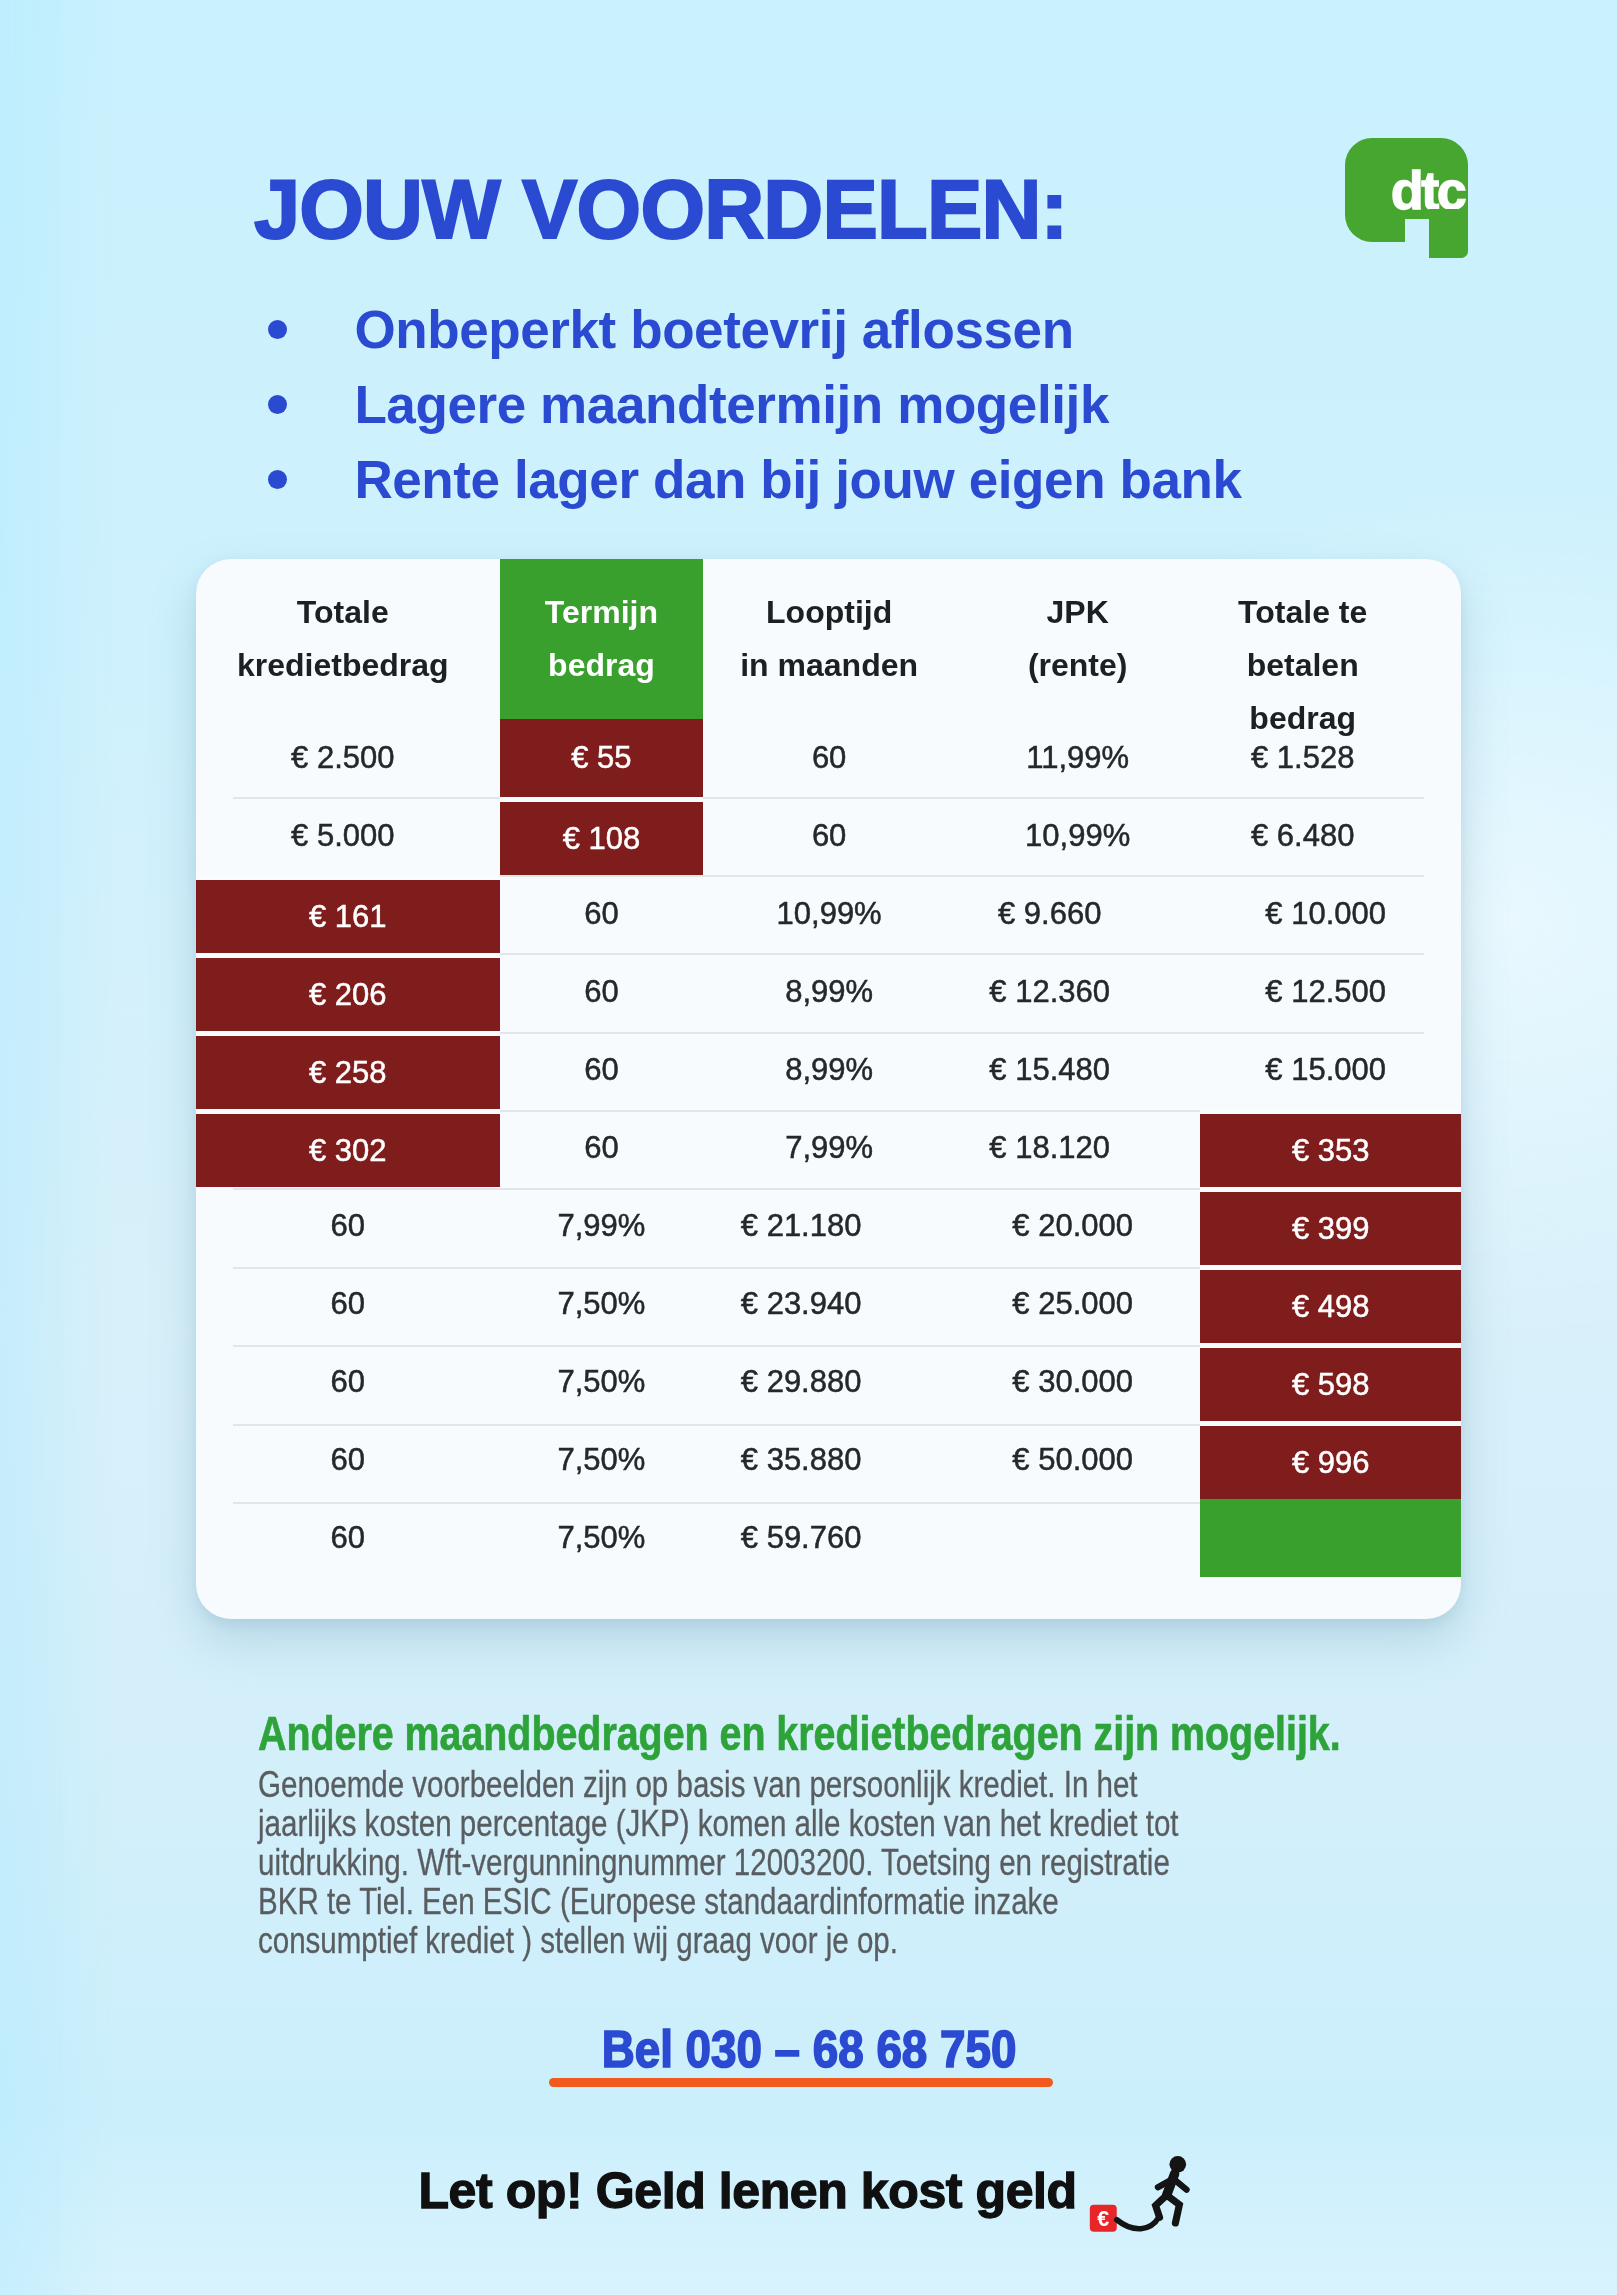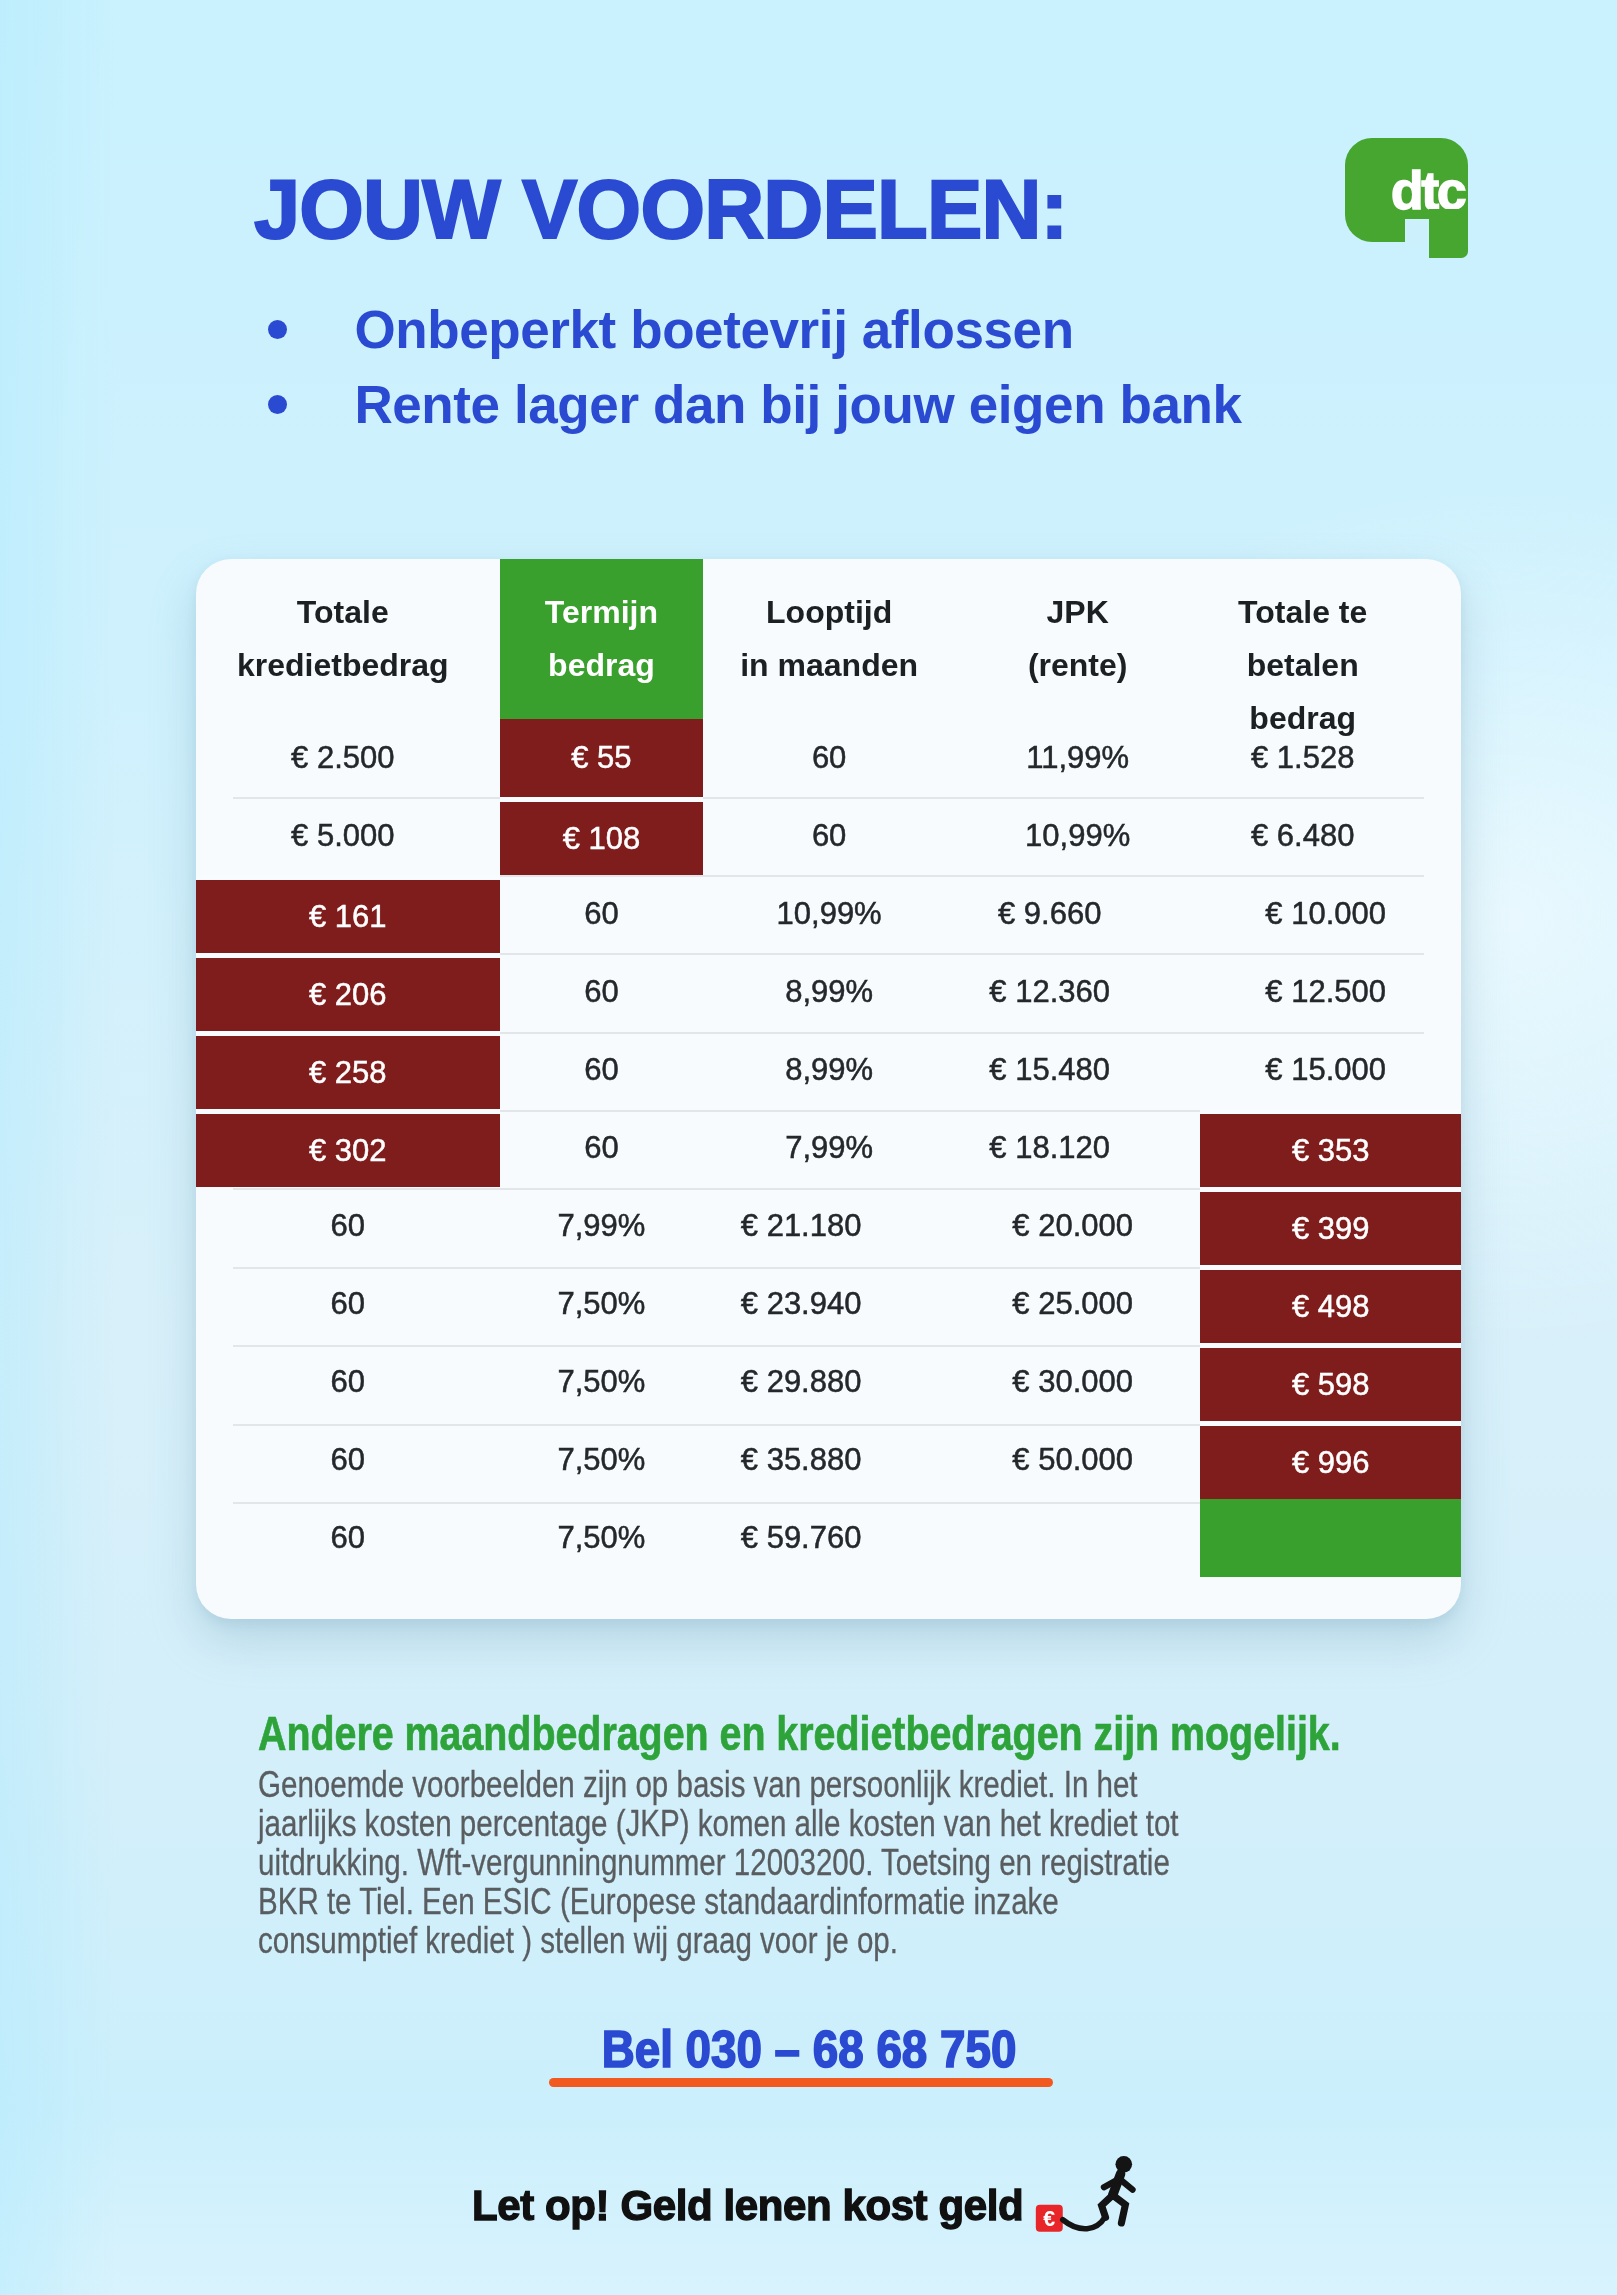--- a/index.html
+++ b/index.html
@@ -67,41 +67,45 @@
     position:absolute;left:0;right:0;top:2019px;text-align:center;
     font-size:52px;font-weight:700;color:#2b4ad2;-webkit-text-stroke:1.7px #2b4ad2;
     transform:scaleX(0.88);white-space:nowrap;
   }
   .phone-underline{
     position:absolute;left:calc(50% - 260px);top:2078px;width:504px;height:9.3px;
     background:#f2591f;border-radius:5px;
   }
   
   .warning{position:absolute;left:0;right:0;top:2154px;display:flex;align-items:flex-start;justify-content:center;}
-  .warning-text{font-size:42px;font-weight:700;color:#101010;-webkit-text-stroke:1.3px #101010;
-    letter-spacing:-0.4px;white-space:nowrap;margin-top:28px;}
+  .warning-text{font-size:50px;font-weight:700;color:#101010;-webkit-text-stroke:1.3px #101010;
+    letter-spacing:-0.4px;white-space:nowrap;margin-top:8px;}
   .warning-icon{width:111px;height:84px;margin-left:11.8px;}
 </style>
 </head>
 <body>
 
 <div class="title">JOUW VOORDELEN:</div>
 
 <div class="logo">
   <div class="logo-body">
     <span class="logo-text">dtc</span>
   </div>
   <div class="logo-tail"></div>
   <div class="logo-notch"></div>
 </div>
 
 <ul class="benefits">
   <li class="benefit">
     <span class="dot"></span>
     <span class="benefit-text">Onbeperkt boetevrij aflossen</span>
+  </li>
+  <li class="benefit">
+    <span class="dot"></span>
+    <span class="benefit-text">Lagere maandtermijn mogelijk</span>
   </li>
   <li class="benefit">
     <span class="dot"></span>
     <span class="benefit-text">Rente lager dan bij jouw eigen bank</span>
   </li>
 </ul>
 
 <div class="card">
   <div id="grid">
     <div class="cell head c0">

